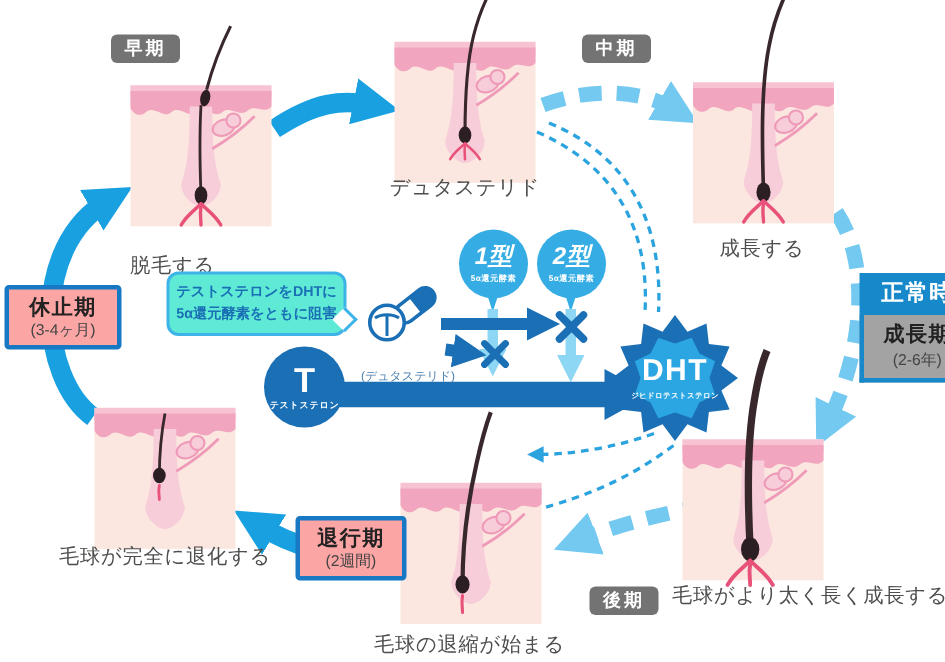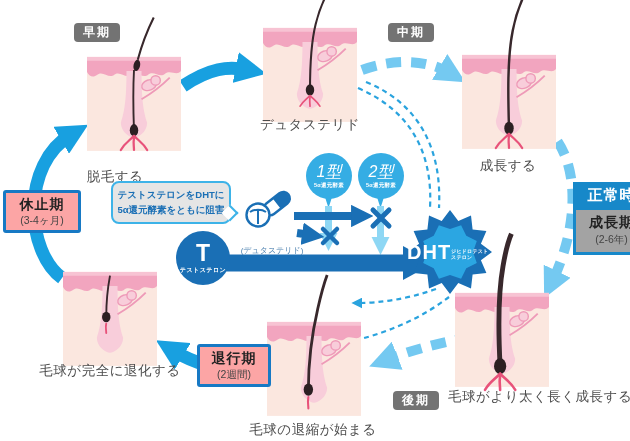--- a/index.html
+++ b/index.html
@@ -36,21 +36,21 @@
     background:#1788c9;color:#fff;font-weight:bold;font-size:15px;letter-spacing:1px;
     text-align:center;padding:4px 0 5px;
   }
   #normalbox .bd{
     background:#a3a3a3;border:3px solid #1788c9;border-top:none;text-align:center;padding:4px 0 5px;
   }
   #normalbox .bd .t{font-size:14px;font-weight:bold;color:#222;letter-spacing:1px;}
   #normalbox .bd .d{font-size:10.5px;color:#444;margin-top:1px;}
   
   #bubble{
-    position:absolute;z-index:4;width:110px;background:#e5e5e5;border:2px solid #3db3e8;
+    position:absolute;z-index:4;width:110px;background:#5eead4;border:2px solid #3db3e8;
     border-radius:8px;padding:5px 3px;text-align:center;color:#1a6fb5;font-weight:bold;
     font-size:9.5px;line-height:1.55;
   }
   #bubble .tail{
     position:absolute;right:-7px;top:24px;width:10px;height:10px;background:#fff;
     border-top:2px solid #3db3e8;border-right:2px solid #3db3e8;transform:rotate(45deg);
   }
   
   #drugname{position:absolute;z-index:4;width:76px;text-align:center;color:#1a6fb5;
     font-weight:bold;font-size:15px;letter-spacing:1px;}
@@ -60,26 +60,26 @@
     position:absolute;z-index:4;width:54px;height:54px;border-radius:50%;background:#1a6fb5;
     color:#fff;display:flex;flex-direction:column;align-items:center;justify-content:center;
   }
   #tcircle .sym{font-size:23px;font-weight:bold;line-height:1;}
   #tcircle .lab{font-size:6px;font-weight:bold;margin-top:1px;letter-spacing:.5px;}
   
   .enz{
     position:absolute;z-index:4;width:46px;height:46px;border-radius:50%;background:#35ade4;
     color:#fff;display:flex;flex-direction:column;align-items:center;justify-content:center;
   }
-  .enz .nm{font-size:16px;font-weight:normal;line-height:1;font-style:italic;}
+  .enz .nm{font-size:16px;font-weight:bold;line-height:1;font-style:italic;}
   .enz .sb{font-size:5.5px;font-weight:bold;margin-top:2px;letter-spacing:.3px;}
   
   #dhtwrap{position:absolute;z-index:4;width:86px;height:86px;}
   #dhttext{
-    position:absolute;left:0;top:0;width:86px;height:86px;display:flex;flex-direction:row;
+    position:absolute;left:0;top:0;width:86px;height:86px;display:flex;flex-direction:column;
     align-items:center;justify-content:center;color:#fff;z-index:5;
   }
   #dhttext .sym{font-size:20px;font-weight:bold;line-height:1;letter-spacing:1px;}
   #dhttext .lab{font-size:5px;font-weight:bold;margin-top:3px;letter-spacing:.2px;}
   #defsvg{position:absolute;width:0;height:0;}
 </style>
 </head>
 <body>
 
 <div id="stage">

